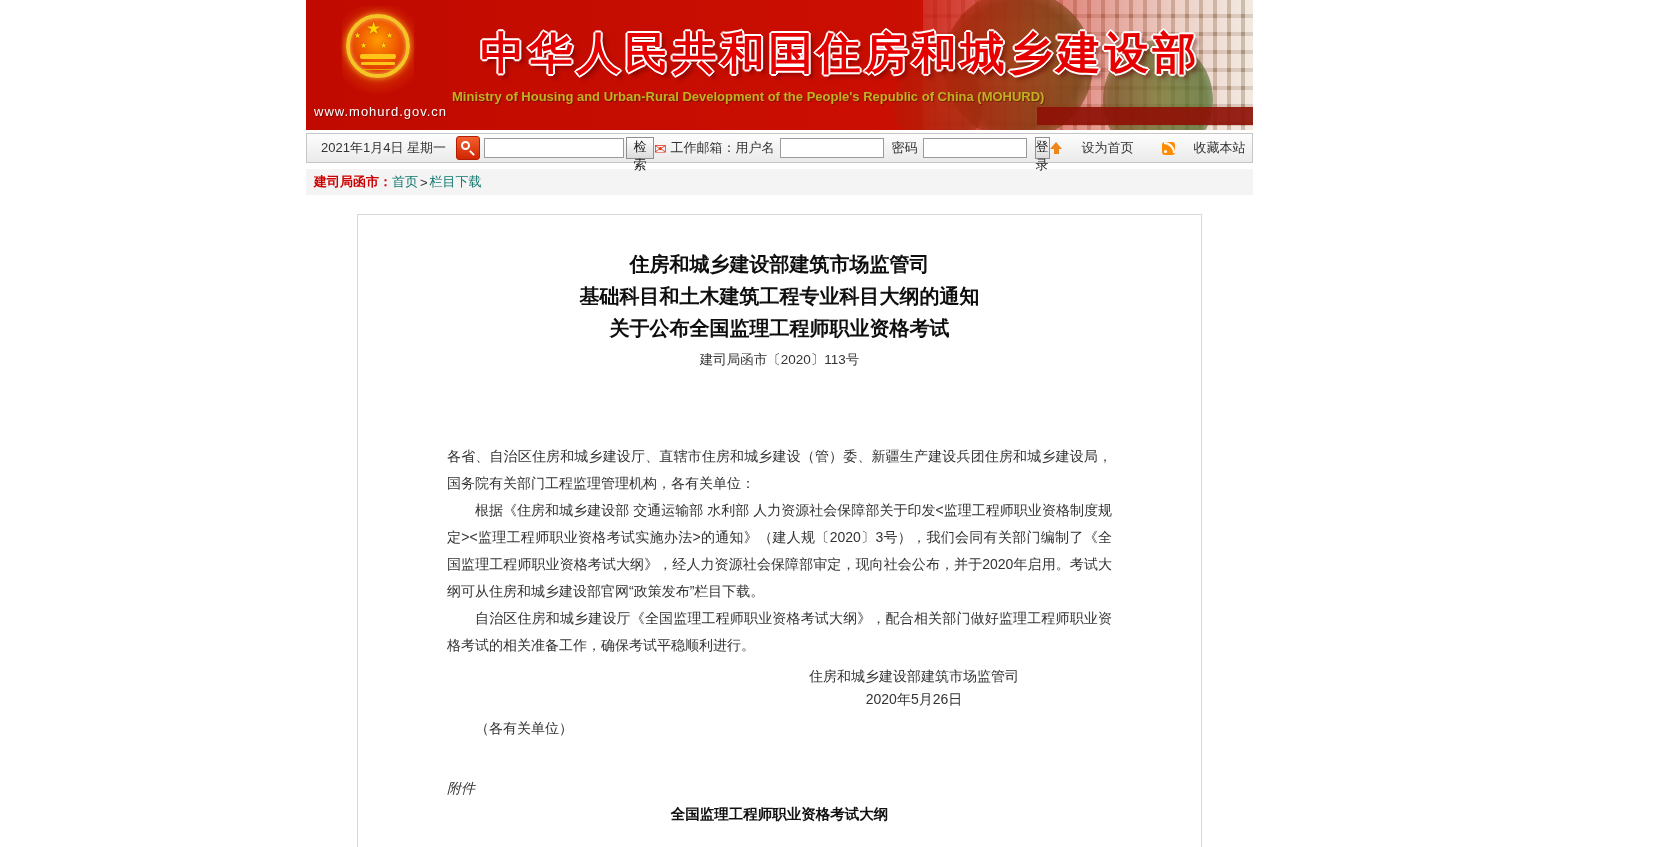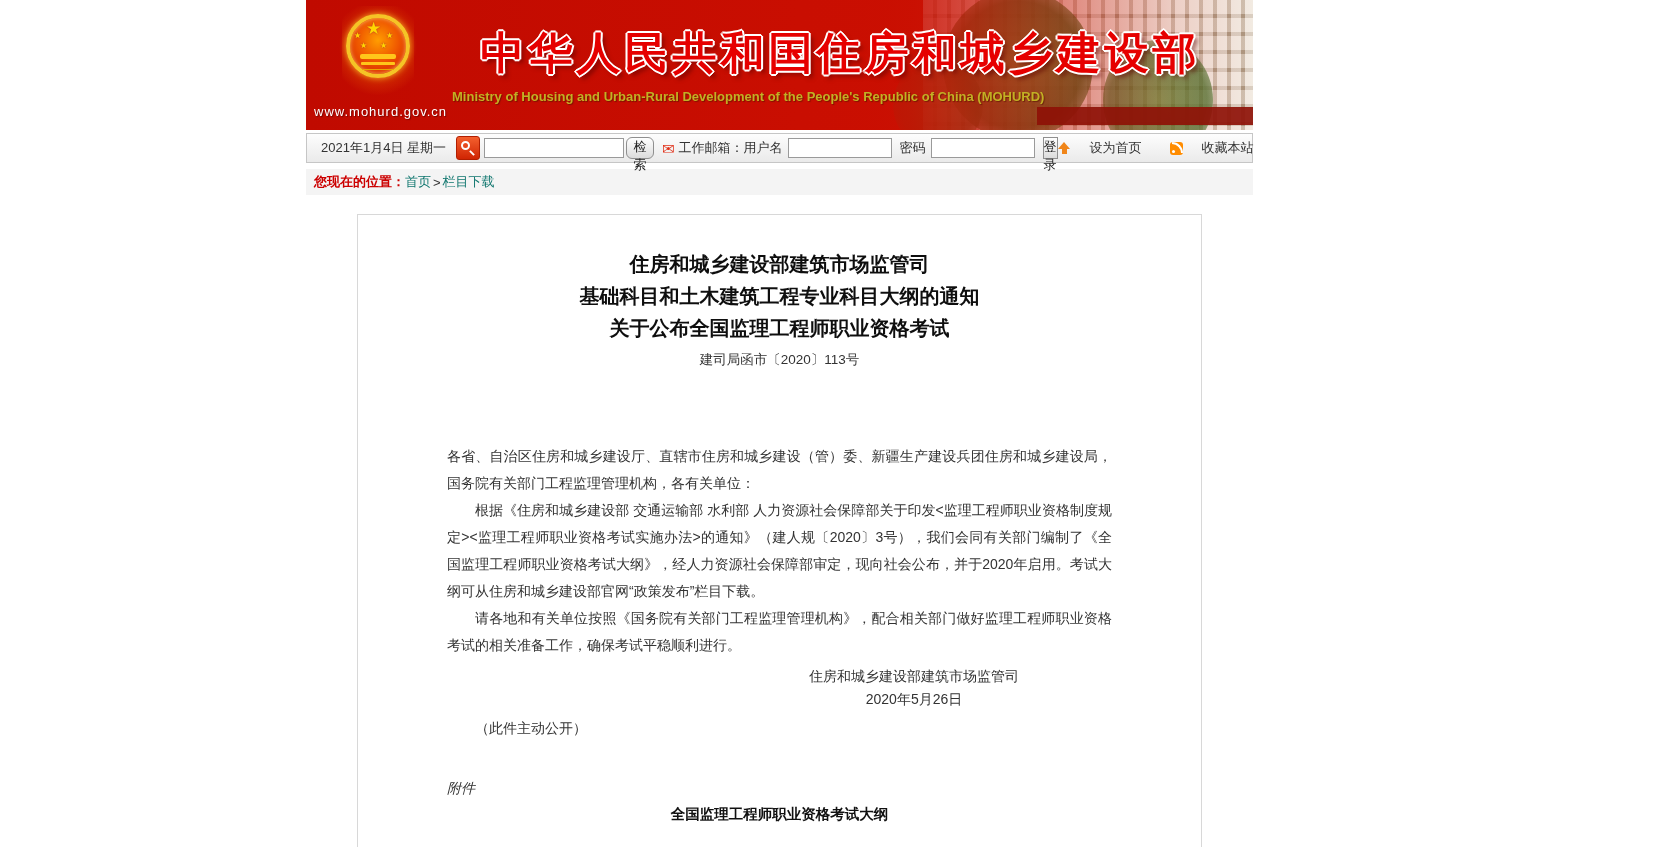--- a/index.html
+++ b/index.html
@@ -52,21 +52,21 @@
              font-size:13px; color:#333; }
   .toolbar .date { margin-left:14px; margin-right:10px; white-space:nowrap; }
   .search-icon-btn { width:24px; height:24px; border-radius:3px; margin-right:4px; position:relative;
              background:linear-gradient(#f4временная 0,#f4602e 0,#d02503 100%); background:linear-gradient(#f4602e,#d02503);
              border:1px solid #b21e00; cursor:pointer; flex:0 0 auto; }
   .mag { position:absolute; left:4px; top:4px; width:9px; height:9px; border:2px solid #fff; border-radius:50%; }
   .mag::after { content:""; position:absolute; left:8px; top:7px; width:2px; height:6px; background:#fff; transform:rotate(-45deg); }
   .search-input { width:140px; height:20px; border:1px solid #9a9a9a; background:#fff; margin-right:2px; padding:0 4px; font-size:12px; }
   .btn { height:22px; background:linear-gradient(#ffffff,#dcdcdc); border:1px solid #8f8f8f; font-size:13px;
          color:#222; cursor:pointer; font-family:inherit; }
-  .btn.search { width:58px; margin-right:8px;border-radius:6px; }
+  .btn.search { width:58px; margin-right:0; }
   .mail-icon { color:#e03018; font-size:15px; margin-right:4px; line-height:1; }
   .lbl { margin-right:5px; white-space:nowrap; }
   .small-input { width:104px; height:20px; border:1px solid #9a9a9a; background:#fff; margin-right:8px; padding:0 4px; font-size:12px; }
   .btn.login { width:44px; }
   .toolbar-right { margin-left:auto; margin-right:10px; display:flex; align-items:center; white-space:nowrap;gap:16px; }
   .home-icon { position:relative; width:13px; height:12px; margin-right:3px; flex:0 0 auto; }
   .home-icon::before { content:""; position:absolute; left:0; top:0; border-left:6.5px solid transparent;
              border-right:6.5px solid transparent; border-bottom:7px solid #f08519; }
   .home-icon::after { content:""; position:absolute; left:4px; top:7px; width:5px; height:5px; background:#f08519; }
   .link-text { color:#333; cursor:pointer; margin-right:12px; }
@@ -139,43 +139,43 @@
     <button class="btn login">登录</button>
     <span class="toolbar-right">
       <span class="home-icon"></span>
       <span class="link-text">设为首页</span>
       <span class="rss-icon"></span>
       <span class="link-text last">收藏本站</span>
     </span>
   </div>
 
   <div class="breadcrumb">
-    <span class="loc">您现在的位置：</span>
+    <span class="loc">建司局函市：</span>
     <span class="crumb">首页</span>
     <span class="sep">&gt;</span>
     <span class="crumb">栏目下载</span>
   </div>
 
   <div class="doc-card">
     <div class="doc-title">
       <div>住房和城乡建设部建筑市场监管司</div>
       <div>基础科目和土木建筑工程专业科目大纲的通知</div>
       <div>关于公布全国监理工程师职业资格考试</div>
     </div>
     <div class="doc-number">建司局函市〔2020〕113号</div>
 
     <div class="doc-body">
       <p>各省、自治区住房和城乡建设厅、直辖市住房和城乡建设（管）委、新疆生产建设兵团住房和城乡建设局，国务院有关部门工程监理管理机构，各有关单位：</p>
       <p class="indent">根据《住房和城乡建设部 交通运输部 水利部 人力资源社会保障部关于印发&lt;监理工程师职业资格制度规定&gt;&lt;监理工程师职业资格考试实施办法&gt;的通知》（建人规〔2020〕3号），我们会同有关部门编制了《全国监理工程师职业资格考试大纲》，经人力资源社会保障部审定，现向社会公布，并于2020年启用。考试大纲可从住房和城乡建设部官网“政策发布”栏目下载。</p>
-      <p class="indent">请各地和有关单位按照《国务院有关部门工程监理管理机构》，配合相关部门做好监理工程师职业资格考试的相关准备工作，确保考试平稳顺利进行。</p>
+      <p class="indent">自治区住房和城乡建设厅《全国监理工程师职业资格考试大纲》，配合相关部门做好监理工程师职业资格考试的相关准备工作，确保考试平稳顺利进行。</p>
     </div>
 
     <div class="signature-block">
       <div>住房和城乡建设部建筑市场监管司</div>
       <div>2020年5月26日</div>
     </div>
 
-    <div class="disclosure">（此件主动公开）</div>
+    <div class="disclosure">（各有关单位）</div>
     <div class="attachment-label">附件</div>
     <div class="attachment-title">全国监理工程师职业资格考试大纲</div>
   </div>
 
 </div>
 
 </body></html>

